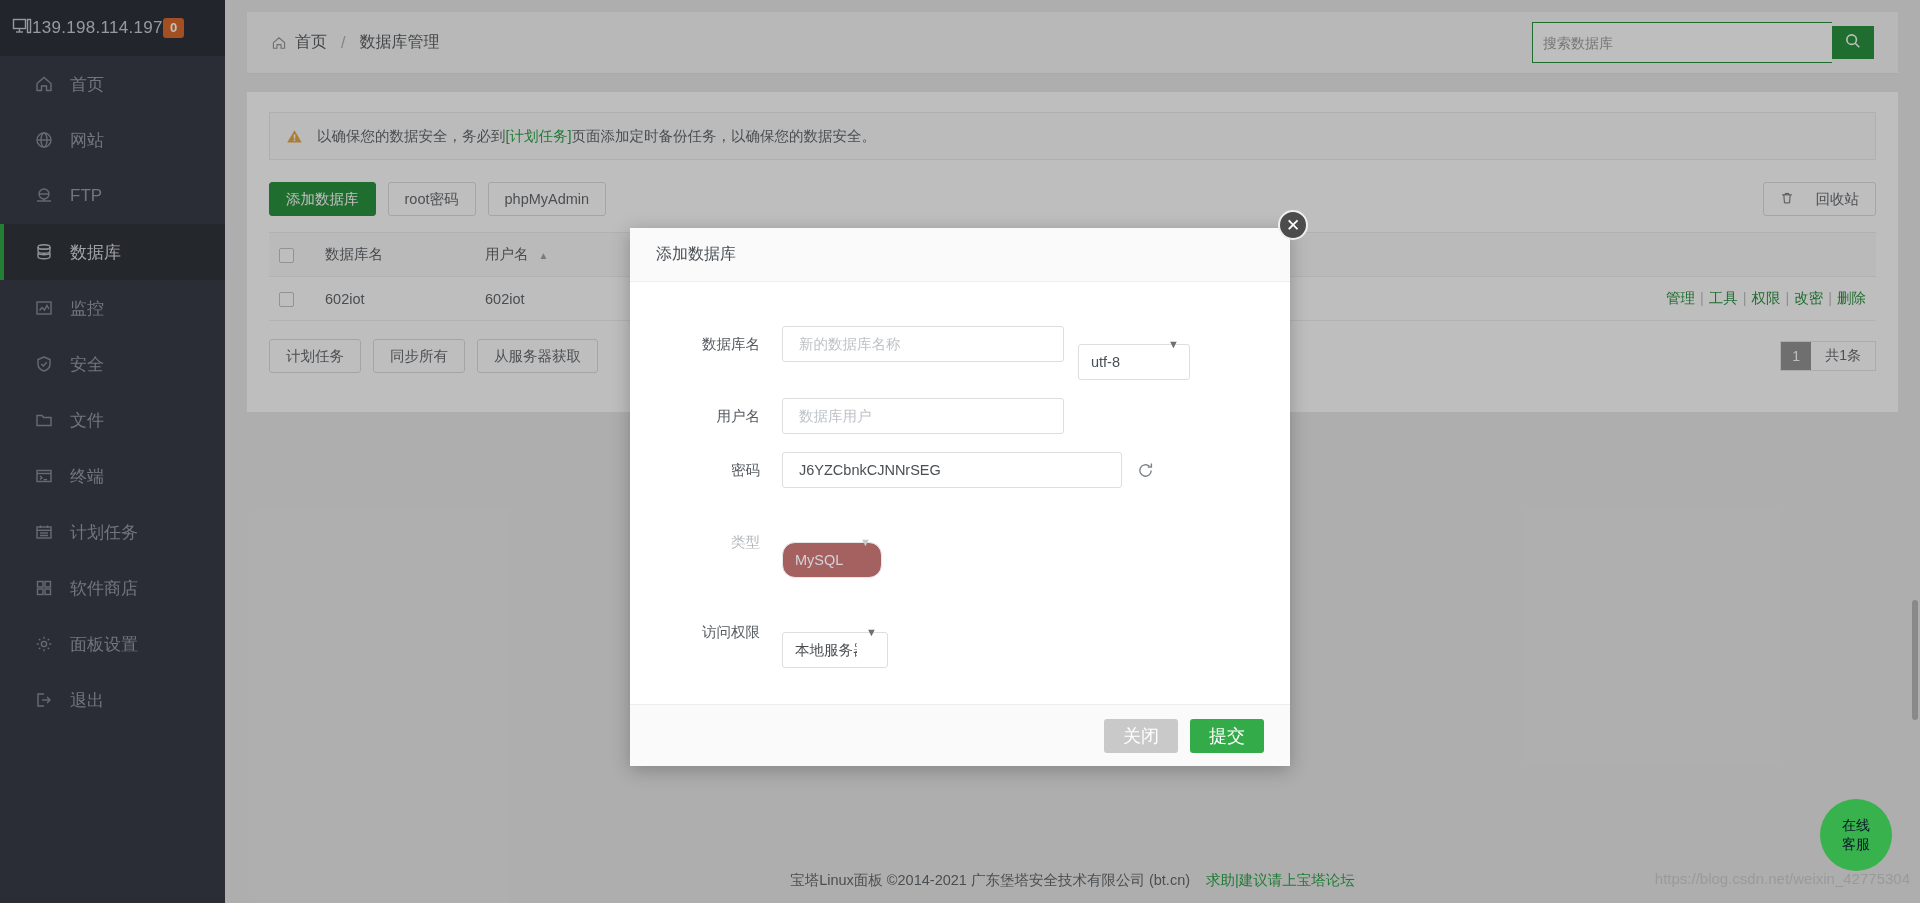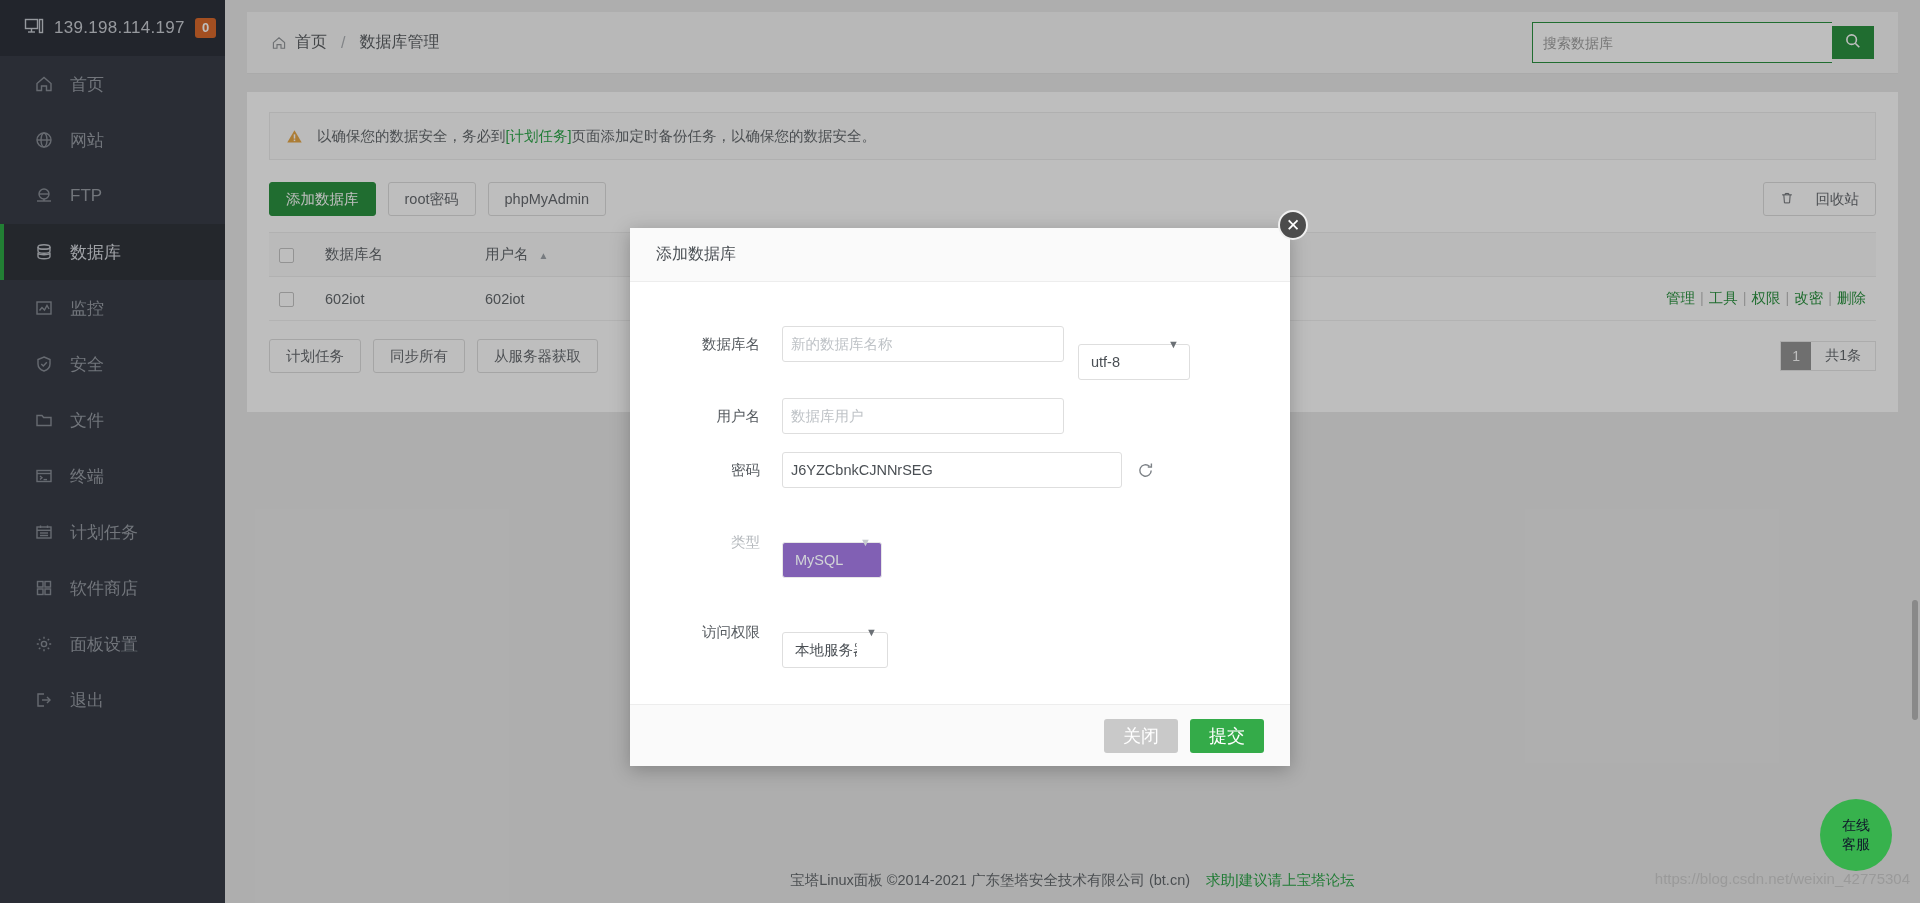--- a/index.html
+++ b/index.html
@@ -23,22 +23,22 @@
     position: absolute; left: 0; top: 0;
     width: 225px; height: 903px;
     background: #2b303b;
     color: #9ba0a8;
     z-index: 5;
   }
   #sidebar .brand {
     height: 56px;
     background: #20242e;
     display: flex; align-items: center;
-    padding-left: 24px;
-    gap: 10px;
+    padding-left: 12px;
+    gap: 0;
     color: #c6cad1;
     font-size: 17px;
   }
   #sidebar .brand .ip { letter-spacing: .3px; }
   #sidebar .brand .badge {
     background: #d9601f; color: #fff;
     font-size: 13px; font-weight: bold;
     border-radius: 3px;
     padding: 1px 7px;
     line-height: 18px;
@@ -256,21 +256,21 @@
     text-align: right;
     padding-right: 22px;
     font-size: 14.5px;
     color: #555a5f;
   }
   .frow .flabel.dim { color: #b5b9bd; }
   .fin {
     height: 36px;
     border: 1px solid #dedede;
     border-radius: 3px;
-    padding: 0 8px;
+    padding: 0 16px;
     font-size: 14.5px;
     color: #4a4f54;
     background: #fff;
     outline: none;
     font-family: "Liberation Sans", sans-serif;
   }
   .fin::placeholder { color: #bfc3c7; }
   .fin.w-name { width: 282px; }
   .fin.w-user { width: 282px; }
   .fin.w-pass { width: 340px; }
@@ -290,21 +290,21 @@
   }
   .selwrap { position: relative; display: inline-flex; align-items: center; }
   .selwrap .chev {
     position: absolute; right: 11px;
     pointer-events: none;
     color: #6b7075;
     font-size: 11px;
   }
   .selwrap.dis .chev { color: #c7cbcf; }
   .fsel.w-charset { width: 112px; margin-left: 14px; }
-  .fsel.w-type { width: 100px; background: #4c1d95; color: #bfc3c7; }
+  .fsel.w-type { width: 100px; background: #7f1d1d; color: #bfc3c7; border-radius: 13px; }
   .fsel.w-perm { width: 106px; }
   .refresh-ic {
     margin-left: 14px;
     color: #7d8287;
     font-size: 19px;
     cursor: pointer;
     display: inline-flex;
   }
   #modal .m-foot {
     border-top: 1px solid #ededed;

